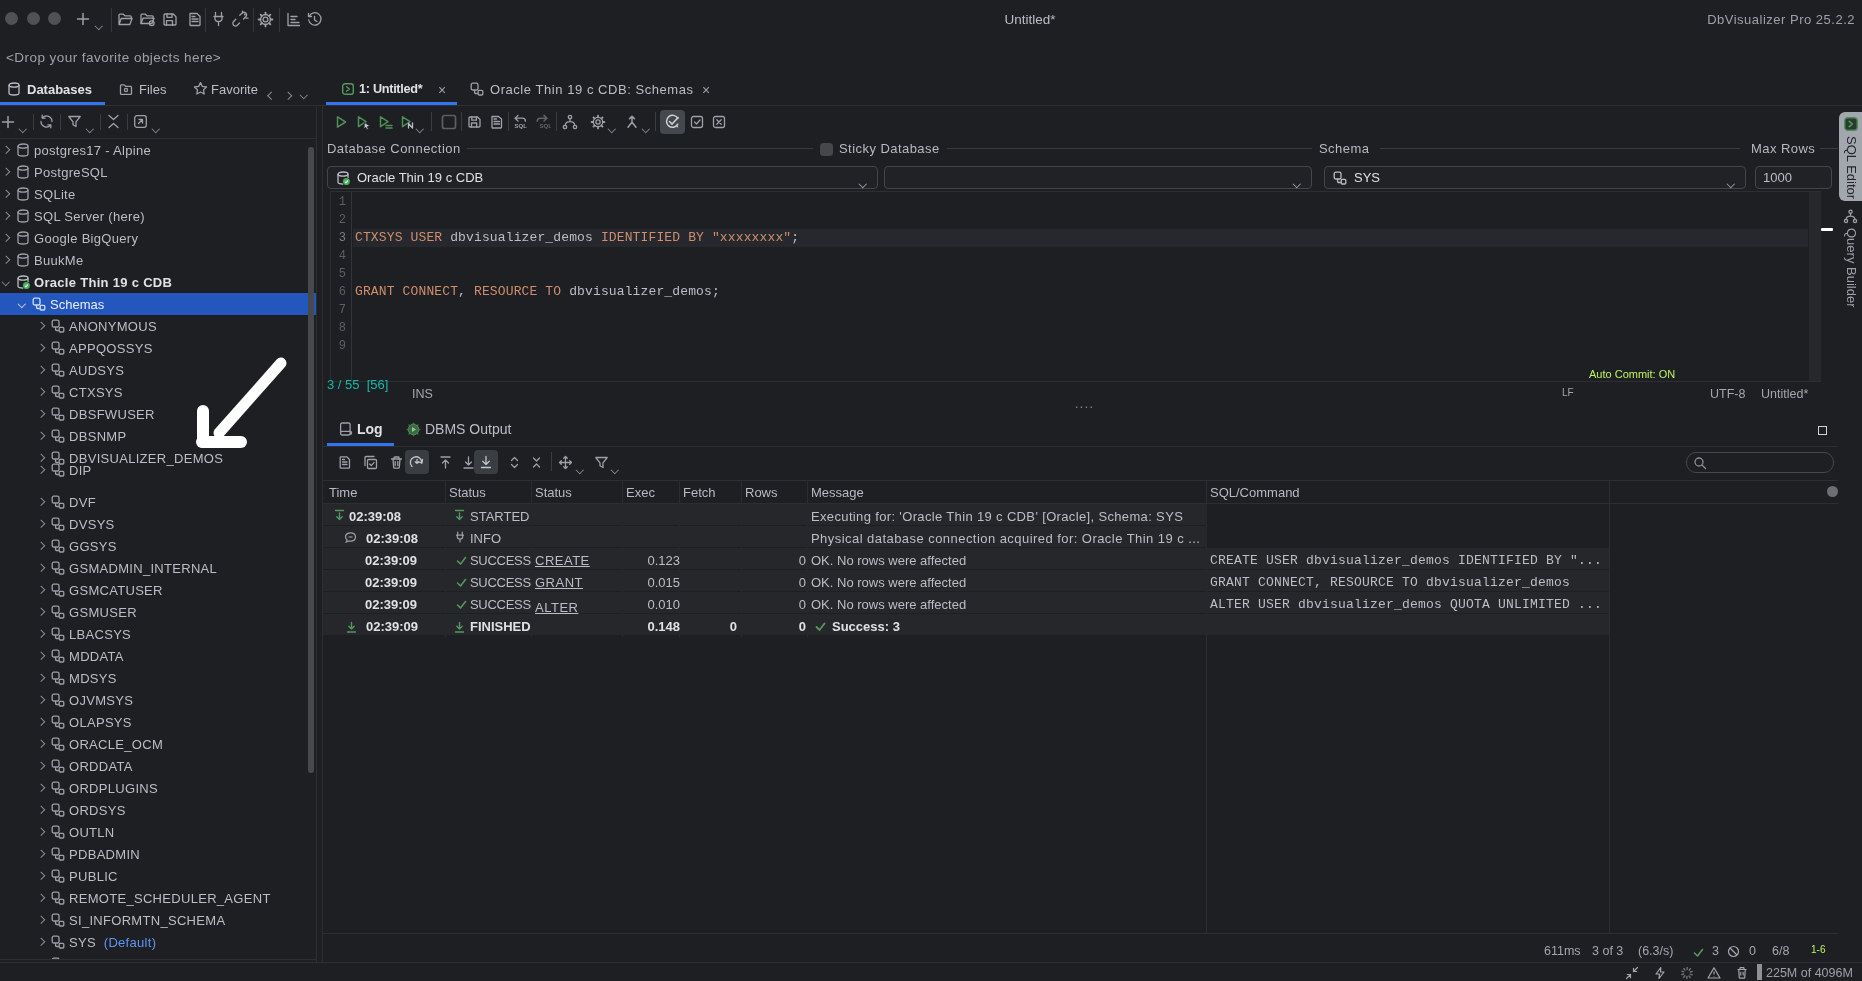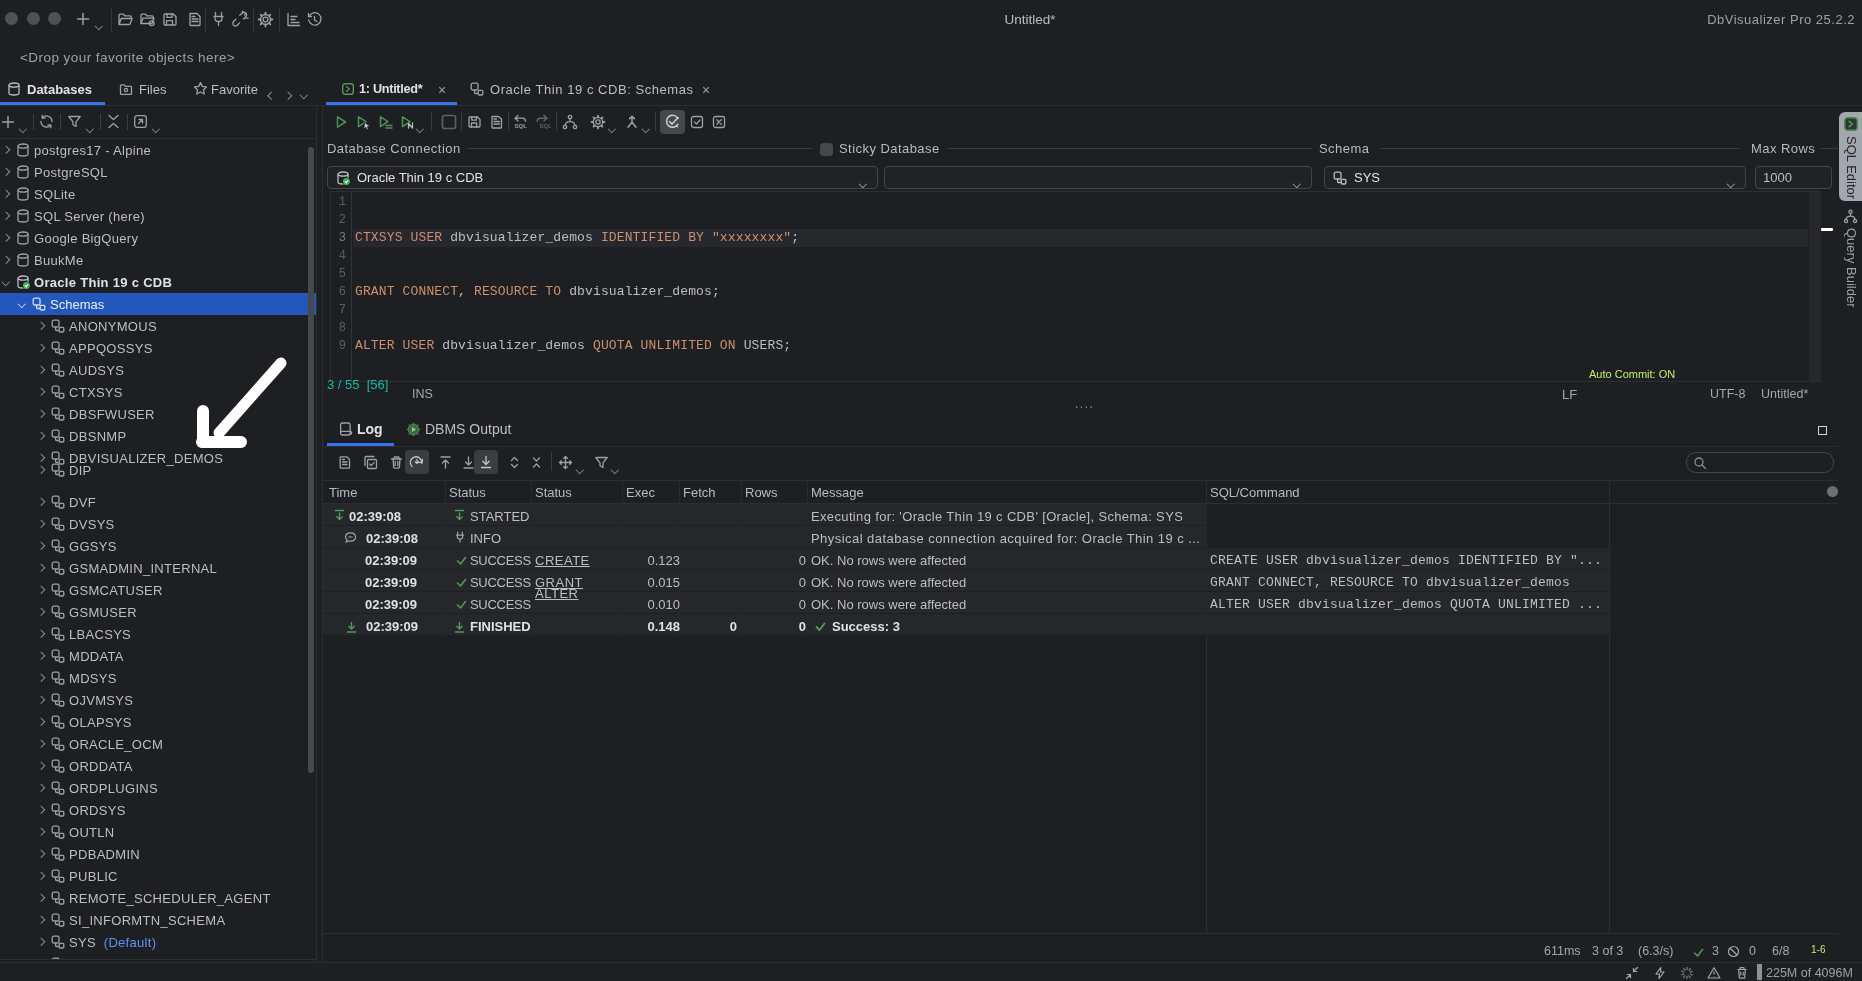--- a/index.html
+++ b/index.html
@@ -69,21 +69,21 @@
         <path d="M3 2.5v12h11.5" stroke="#9da0a6" stroke-width="1.3" stroke-linecap="round" stroke-linejoin="round"></path>
         <path d="M6 5.5h6M6 8.5h4M6 11.5h8" stroke="#9da0a6" stroke-width="1.3" stroke-linecap="round" stroke-linejoin="round"></path>
       </svg></div>
 <div class="a" style="left:306px;top:11px"><svg width="17" height="17" viewBox="0 0 17 17" fill="none">
         <path d="M3.2 5.2A6.2 6.2 0 112.7 9" stroke="#9da0a6" stroke-width="1.3" stroke-linecap="round" stroke-linejoin="round"></path>
         <path d="M2.5 2.5v3h3" stroke="#9da0a6" stroke-width="1.3" stroke-linecap="round" stroke-linejoin="round"></path>
         <path d="M8.5 5.5V9l2.5 1.5" stroke="#9da0a6" stroke-width="1.3" stroke-linecap="round" stroke-linejoin="round"></path>
       </svg></div>
 <div class="a" style="left:960px;top:12px;width:140px;text-align:center;color:#bcbec4;font-size:13.5px">Untitled*</div>
 <div class="a" style="right:7px;top:12px;color:#9da0a6;font-size:13px;letter-spacing:0.5px">DbVisualizer Pro 25.2.2</div>
-<div class="a" style="left:20px;top:50px;color:#9da0a6;font-size:13.5px;letter-spacing:0.45px">&lt;Drop your favorite objects here&gt;</div>
+<div class="a" style="left:6px;top:50px;color:#9da0a6;font-size:13.5px;letter-spacing:0.45px">&lt;Drop your favorite objects here&gt;</div>
 <div class="a" style="left:0;top:105px;width:1862px;height:1px;background:#2c2e32"></div>
 <div class="a" style="left:7px;top:82px"><svg width="14" height="14" viewBox="0 0 14 14" fill="none">
         <ellipse cx="7" cy="3.1" rx="5" ry="2.1" stroke="#bcbec4" stroke-width="1.3"></ellipse>
         <path d="M2 3.1v7.8c0 1.2 2.24 2.1 5 2.1s5-.9 5-2.1V3.1" stroke="#bcbec4" stroke-width="1.3"></path>
       </svg></div>
 <div class="a b" style="left:27px;top:82px;color:#dfe1e5">Databases</div>
 <div class="a" style="left:119px;top:82px"><svg width="14" height="14" viewBox="0 0 14 14" fill="none">
         <path d="M1.5 11.5V3.8c0-.5.4-.9.9-.9h2.8l1.3 1.4h5.1c.5 0 .9.4.9.9v6.3c0 .5-.4.9-.9.9H2.4c-.5 0-.9-.4-.9-.9z" stroke="#9da0a6" stroke-width="1.3" stroke-linecap="round" stroke-linejoin="round"></path>
         <circle cx="7" cy="8" r="1.6" stroke="#9da0a6" stroke-width="1.3" stroke-linecap="round" stroke-linejoin="round"></circle>
       </svg></div>
@@ -760,25 +760,24 @@
 <div class="a mono" style="left:331px;top:211px;width:15px;text-align:right;font-size:12px;line-height:18px;color:#5b5e66">2</div>
 <div class="a mono" style="left:331px;top:229px;width:15px;text-align:right;font-size:12px;line-height:18px;color:#7b7e85">3</div>
 <div class="a mono" style="left:331px;top:247px;width:15px;text-align:right;font-size:12px;line-height:18px;color:#5b5e66">4</div>
 <div class="a mono" style="left:331px;top:265px;width:15px;text-align:right;font-size:12px;line-height:18px;color:#5b5e66">5</div>
 <div class="a mono" style="left:331px;top:283px;width:15px;text-align:right;font-size:12px;line-height:18px;color:#5b5e66">6</div>
 <div class="a mono" style="left:331px;top:301px;width:15px;text-align:right;font-size:12px;line-height:18px;color:#5b5e66">7</div>
 <div class="a mono" style="left:331px;top:319px;width:15px;text-align:right;font-size:12px;line-height:18px;color:#5b5e66">8</div>
 <div class="a mono" style="left:331px;top:337px;width:15px;text-align:right;font-size:12px;line-height:18px;color:#5b5e66">9</div>
 <div class="a mono" style="left:355px;top:229px;font-size:13px;line-height:18px;letter-spacing:0.13px;color:#bcbec4;white-space:pre"><span style="color:#cf8e6d">CTXSYS USER</span> dbvisualizer_demos <span style="color:#cf8e6d">IDENTIFIED BY</span> <span style="color:#cf8e6d">"xxxxxxxx"</span>;</div>
 <div class="a mono" style="left:355px;top:283px;font-size:13px;line-height:18px;letter-spacing:0.13px;color:#bcbec4;white-space:pre"><span style="color:#cf8e6d">GRANT CONNECT</span>, <span style="color:#cf8e6d">RESOURCE TO</span> dbvisualizer_demos;</div>
-<div class="a mono" style="left:355px;top:337px;font-size:13px;line-height:18px;letter-spacing:0.13px;color:#bcbec4;white-space:pre"><span style="color:#cf8e6d">ALTER USER</span> dbvisualizer_demos <span style="color:#cf8e6d">QUOTA UNLIMITED ON</span> USERS;</div>
 <div class="a" style="left:1821px;top:228px;width:12px;height:3px;background:#fff;border-radius:1px"></div>
 <div class="a" style="left:327px;top:377px;color:#14b8a6;font-size:13px">3 / 55&nbsp; [56]</div>
 <div class="a" style="left:412px;top:387px;color:#a3a7ad;font-size:12.5px">INS</div>
-<div class="a" style="left:1562px;top:387px;color:#a3a7ad;font-size:13px">LF</div>
+<div class="a" style="left:1562px;top:387px;color:#a3a7ad;font-size:10px">LF</div>
 <div class="a" style="left:1589px;top:368px;color:#bef264;font-size:11px">Auto Commit: ON</div>
 <div class="a" style="left:1710px;top:387px;color:#a3a7ad;font-size:12.5px">UTF-8</div>
 <div class="a" style="left:1761px;top:387px;color:#a3a7ad;font-size:12.5px">Untitled*</div>
 <div class="a" style="left:1075px;top:397px;color:#8a8d92;font-size:12px;letter-spacing:1.5px">....</div>
 <div class="a" style="left:337px;top:421px"><svg width="16" height="16" viewBox="0 0 16 16" fill="none">
         <path d="M5.2 2h6.3c.9 0 1.6.7 1.6 1.6v8.2M5.2 2c-.9 0-1.6.7-1.6 1.6v8.8M5.2 2h5.3M13.1 11.8v.6c0 .9-.7 1.6-1.6 1.6H5.2c-.9 0-1.6-.7-1.6-1.6v-.6c0-.9.7-1.4 1.6-1.4h8c.9 0 1.4.5 1.4 1.4 0 .9-.5 1.6-1.4 1.6" stroke="#9da0a6" stroke-width="1.3" stroke-linecap="round" stroke-linejoin="round"></path>
       </svg></div>
 <div class="a b" style="left:357px;top:421px;color:#dfe1e5;font-size:14px">Log</div>
 <div class="a" style="left:327px;top:443px;width:67px;height:3px;background:#3574f0"></div>
 <div class="a" style="left:406px;top:422px"><svg width="15" height="15" viewBox="0 0 15 15" fill="none">
@@ -910,21 +909,21 @@
 <div class="a" style="left:535px;top:575px;color:#bcbec4;letter-spacing:0.5px;text-decoration:underline">GRANT</div>
 <div class="a" style="left:622px;top:575px;width:58px;text-align:right;color:#bcbec4">0.015</div>
 <div class="a" style="left:741px;top:575px;width:65px;text-align:right;color:#bcbec4">0</div>
 <div class="a" style="left:811px;top:575px;color:#bcbec4">OK. No rows were affected</div>
 <div class="a mono" style="left:1210px;top:575px;font-size:13px;letter-spacing:0.2px;color:#bcbec4;white-space:pre">GRANT CONNECT, RESOURCE TO dbvisualizer_demos</div>
 <div class="a b" style="left:365px;top:597px;color:#dfe1e5">02:39:09</div>
 <div class="a" style="left:455px;top:598px"><svg width="13" height="13" viewBox="0 0 13 13" fill="none">
         <path d="M2.5 7l3 3 5-6.5" stroke="#55965e" stroke-width="1.6" stroke-linecap="round" stroke-linejoin="round"></path>
       </svg></div>
 <div class="a" style="left:470px;top:597px;color:#bcbec4;letter-spacing:-0.3px">SUCCESS</div>
-<div class="a" style="left:535px;top:586px;color:#bcbec4;letter-spacing:0.5px;text-decoration:underline">ALTER</div>
+<div class="a" style="left:535px;top:600px;color:#bcbec4;letter-spacing:0.5px;text-decoration:underline">ALTER</div>
 <div class="a" style="left:622px;top:597px;width:58px;text-align:right;color:#bcbec4">0.010</div>
 <div class="a" style="left:741px;top:597px;width:65px;text-align:right;color:#bcbec4">0</div>
 <div class="a" style="left:811px;top:597px;color:#bcbec4">OK. No rows were affected</div>
 <div class="a mono" style="left:1210px;top:597px;font-size:13px;letter-spacing:0.2px;color:#bcbec4;white-space:pre">ALTER USER dbvisualizer_demos QUOTA UNLIMITED ...</div>
 <div class="a" style="left:345px;top:621px"><svg width="13" height="13" viewBox="0 0 13 13" fill="none">
         <path d="M6.5 1.5V8M6.5 8L3.8 5.3M6.5 8l2.7-2.7M2.5 11h8" stroke="#55965e" stroke-width="1.4" stroke-linecap="round" stroke-linejoin="round"></path>
       </svg></div>
 <div class="a b" style="left:366px;top:619px;color:#dfe1e5">02:39:09</div>
 <div class="a" style="left:453px;top:621px"><svg width="13" height="13" viewBox="0 0 13 13" fill="none">
         <path d="M6.5 1.5V8M6.5 8L3.8 5.3M6.5 8l2.7-2.7M2.5 11h8" stroke="#55965e" stroke-width="1.4" stroke-linecap="round" stroke-linejoin="round"></path>

